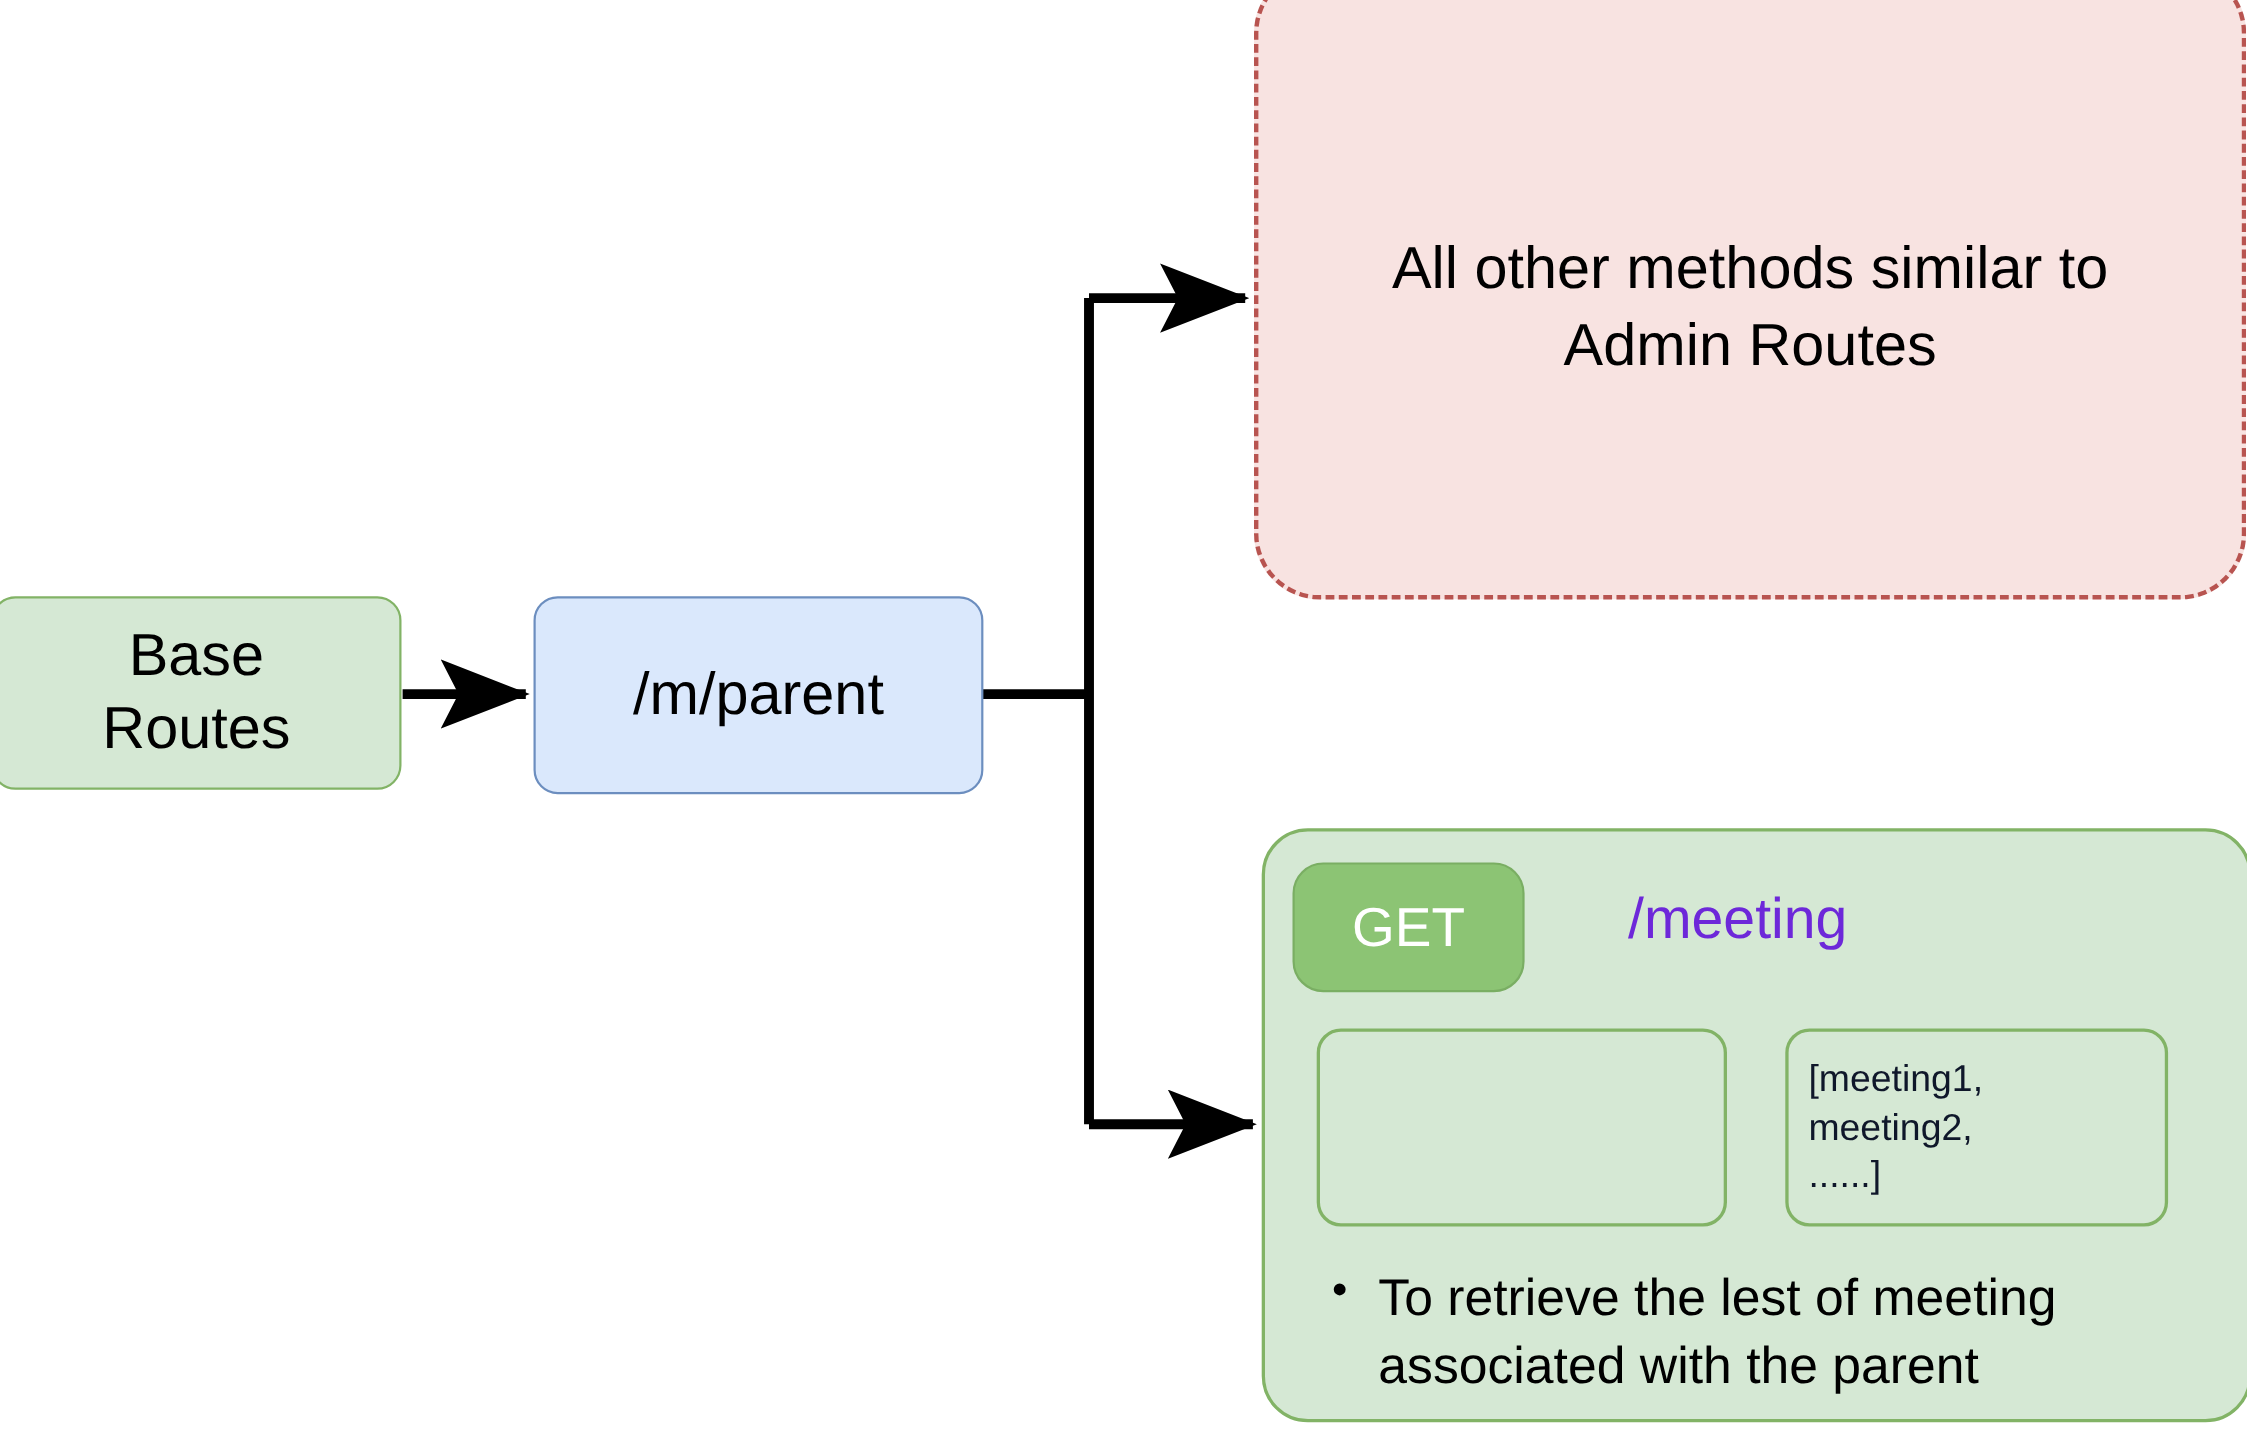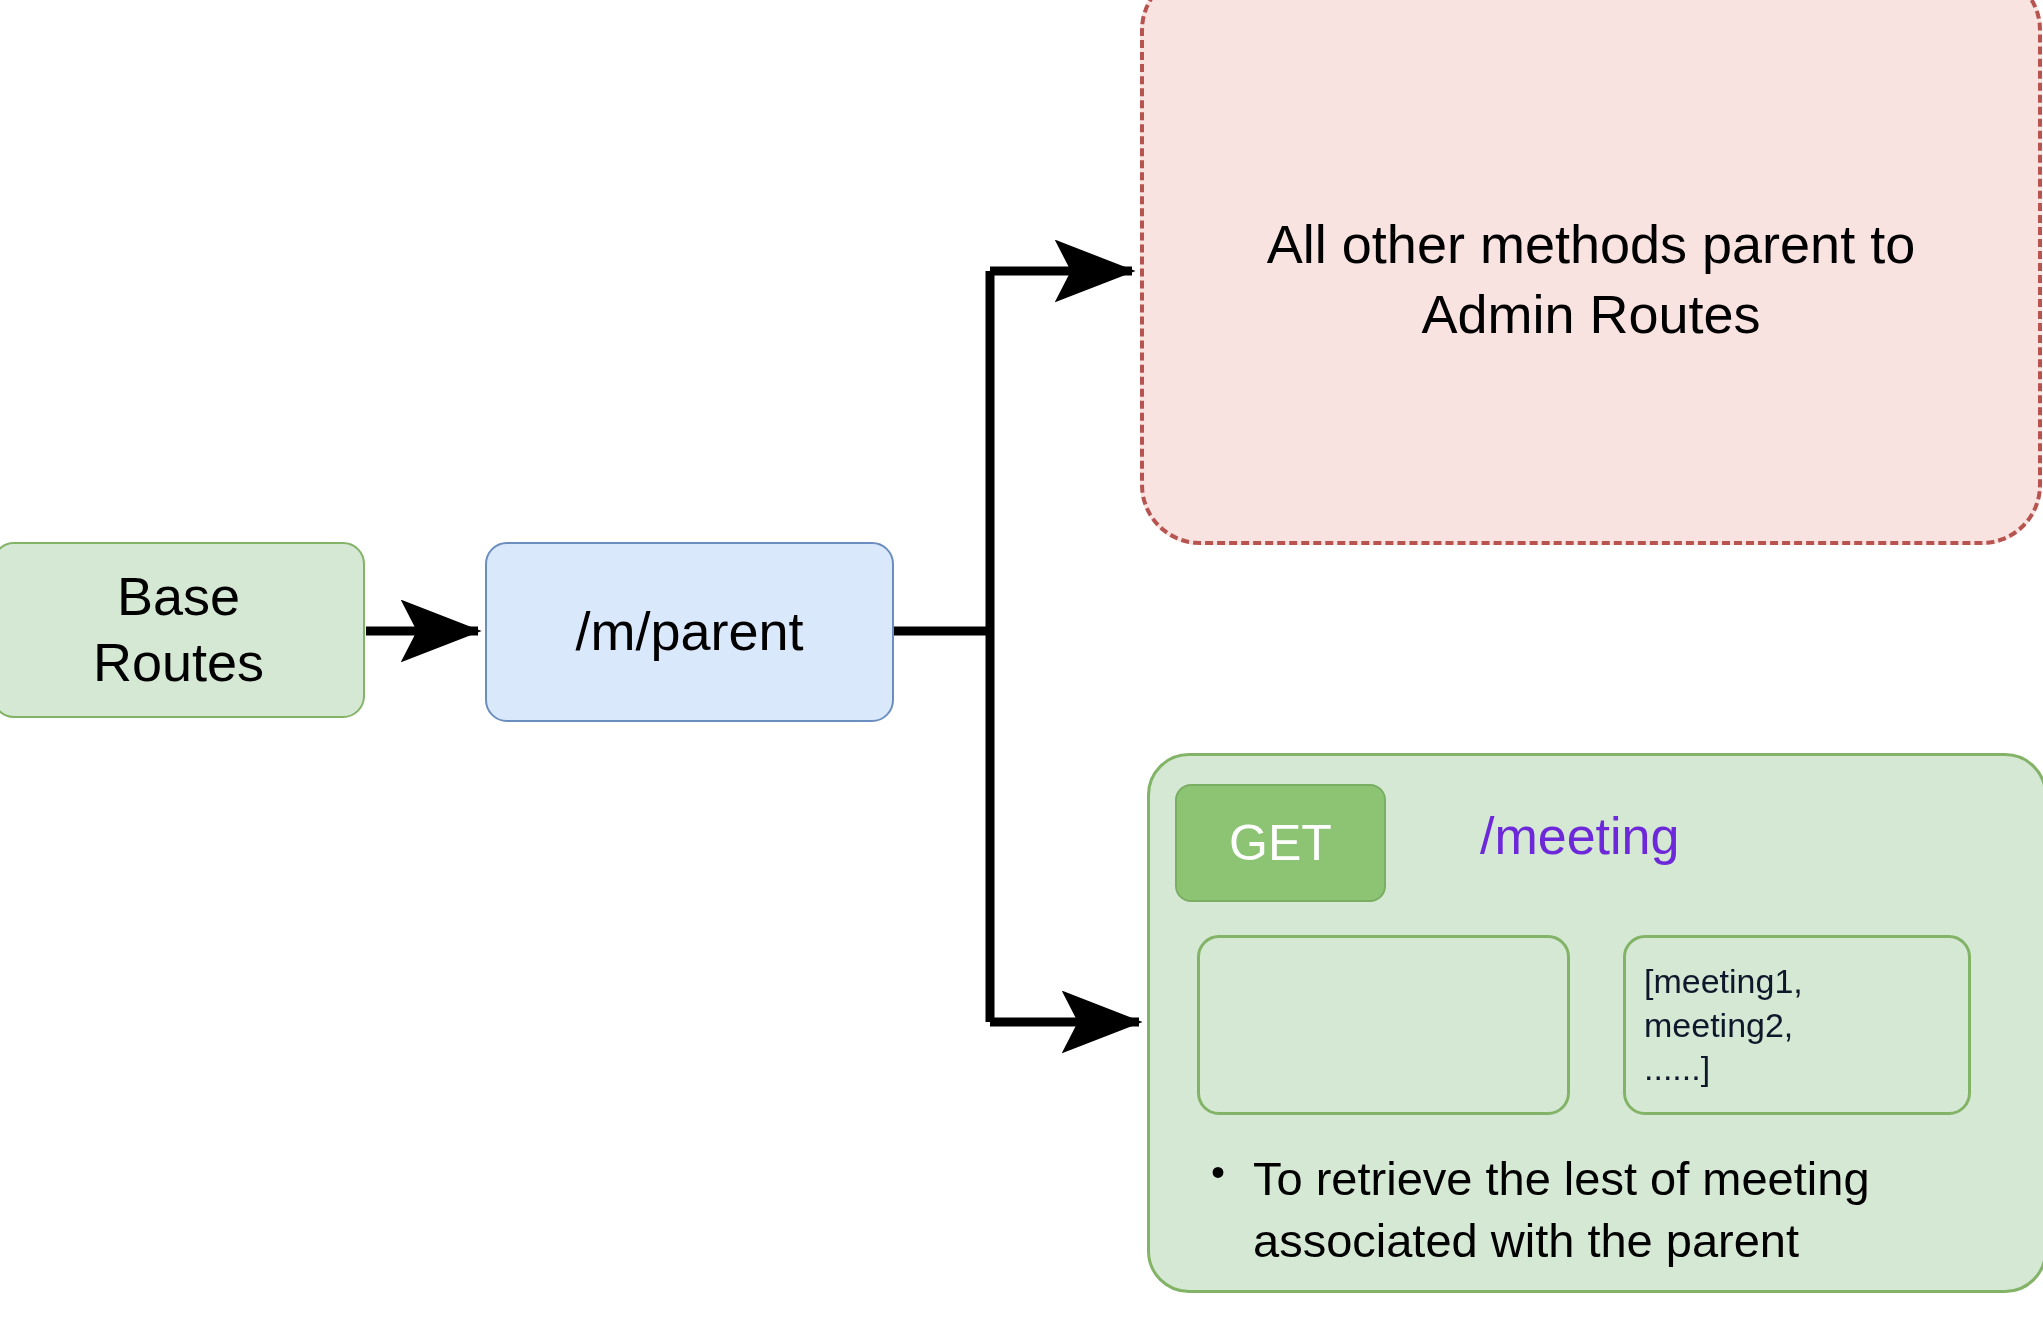--- a/index.html
+++ b/index.html
@@ -88,21 +88,21 @@
 
   #badge-get {
     position: absolute;
     left: 25px;
     top: 28px;
     width: 211px;
     height: 118px;
     box-sizing: border-box;
     background: #8cc474;
     border: 2px solid #7aae63;
-    border-radius: 16px;
+    border-radius: 28px;
     display: flex;
     align-items: center;
     justify-content: center;
     color: #ffffff;
     font-size: 50px;
   }
 
   #label-meeting-path {
     position: absolute;
     left: 330px;
@@ -200,21 +200,21 @@
       <span>Base</span><br>
       <span>Routes</span>
     </span>
   </div>
 
   <div class="node" id="node-m-parent">
     <span class="label">/m/parent</span>
   </div>
 
   <div class="node" id="node-other-methods">
-    <span class="label">All other methods parent to Admin Routes</span>
+    <span class="label">All other methods similar to Admin Routes</span>
   </div>
 
   <div id="card-get-meeting">
 
     <div id="badge-get">
       <span>GET</span>
     </div>
 
     <div id="label-meeting-path">/meeting</div>
 

